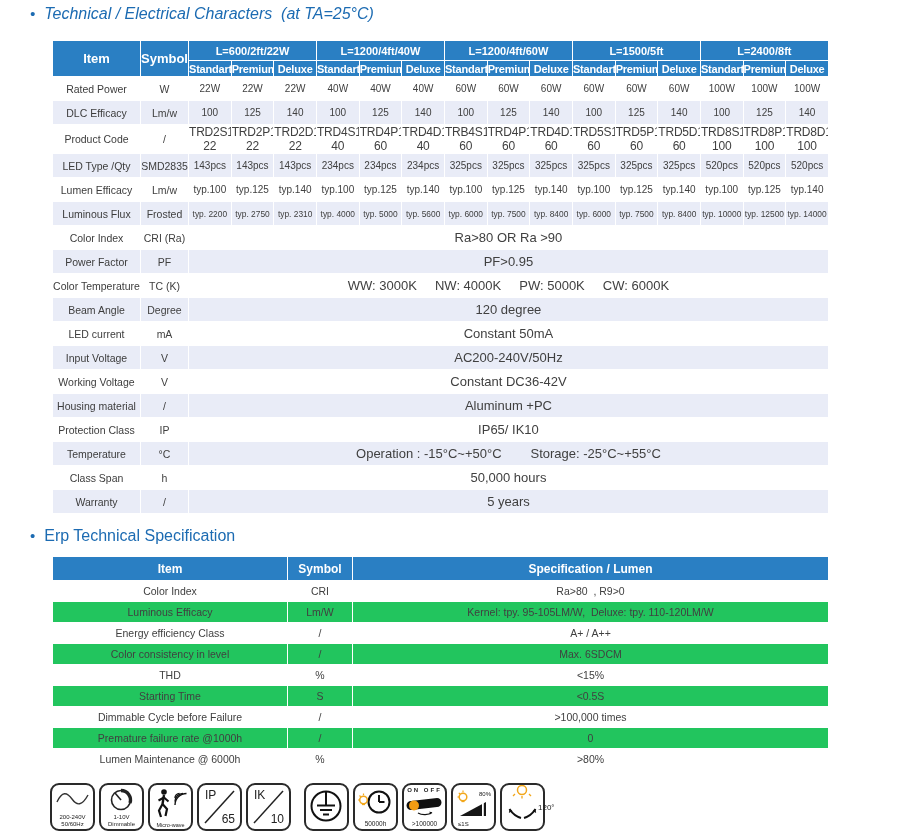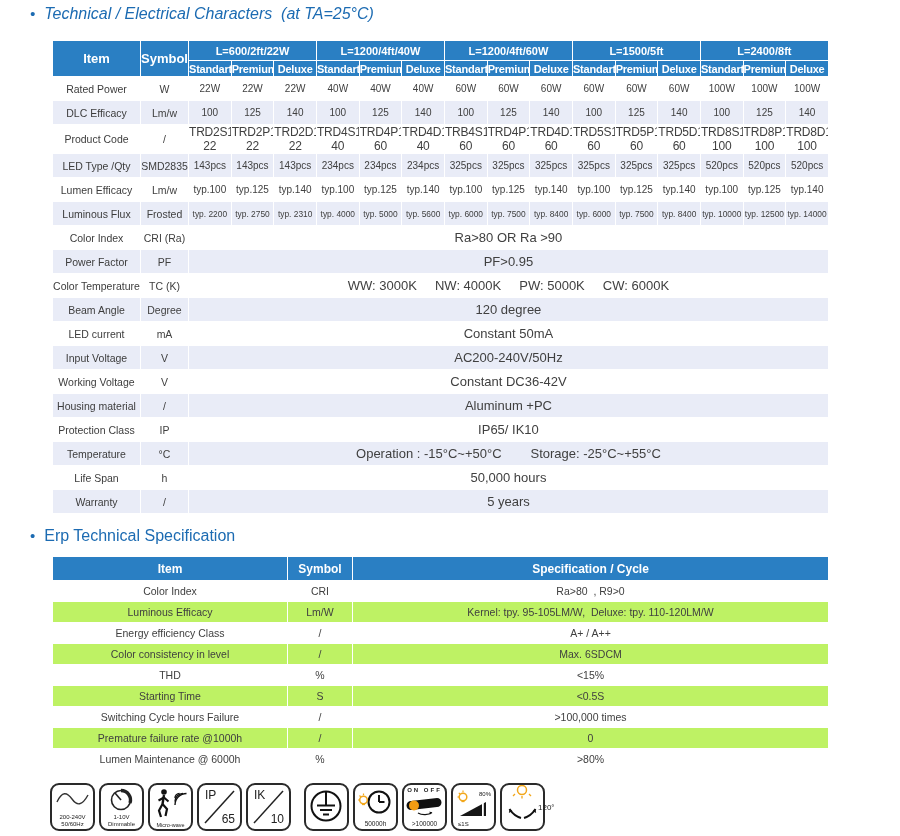--- a/index.html
+++ b/index.html
@@ -23,21 +23,21 @@
   td.c-item{font-size:10.5px;color:#3c3c3c;}
   td.c-sym{font-size:10.5px;}
   td.c-val{font-size:10px;}
   tr.xs td.c-val{font-size:12px;letter-spacing:-0.2px;}
   tr.sm td.c-val{font-size:8.4px;}
   td.c-merged{font-size:13px;white-space:pre;}
 
   #erp-table{position:absolute;left:52px;top:556px;width:776px;}
   #erp-table th{background:#2a7fc3;color:#fff;border:1px solid #fff;font-weight:bold;font-size:12px;height:23px;padding:0;}
   #erp-table td{background:#fff;border:1px solid #fff;text-align:center;vertical-align:middle;height:20px;font-size:10.5px;padding:0;white-space:pre;}
-  #erp-table tr.stripe td{background:#bef264;}
+  #erp-table tr.stripe td{background:#22c55e;}
 
   .icons-row{position:absolute;left:50px;top:783px;display:flex;align-items:flex-start;}
   .icon-box{width:45px;height:48px;border:2px solid #2a2a2a;border-radius:9px;margin-right:4px;
     position:relative;box-sizing:border-box;background:#fff;flex:0 0 auto;}
   .icon-box.gap{margin-left:9px;}
   .icon-box svg{position:absolute;left:0;top:0;}
   .ic-lines{position:absolute;bottom:2px;left:0;right:0;text-align:center;font-size:6px;line-height:6.5px;color:#222;}
   .mw-label{position:absolute;bottom:1px;left:0;right:0;text-align:center;font-size:5.5px;color:#222;}
   .ip-top{position:absolute;top:3px;left:6px;font-size:12px;color:#222;}
   .ip-bot{position:absolute;bottom:3px;right:5px;font-size:12px;color:#222;margin-top:12px;}
@@ -245,21 +245,21 @@
         <td class="c-item">Protection Class</td>
         <td class="c-sym">IP</td>
         <td class="c-merged" colspan="15">IP65/ IK10</td>
       </tr>
       <tr class="stripe">
         <td class="c-item">Temperature</td>
         <td class="c-sym">°C</td>
         <td class="c-merged" colspan="15">Operation : -15°C~+50°C        Storage: -25°C~+55°C</td>
       </tr>
       <tr>
-        <td class="c-item">Life Span</td>
+        <td class="c-item">Class Span</td>
         <td class="c-sym">h</td>
         <td class="c-merged" colspan="15">50,000 hours</td>
       </tr>
       <tr class="stripe">
         <td class="c-item">Warranty</td>
         <td class="c-sym">/</td>
         <td class="c-merged" colspan="15">5 years</td>
       </tr>
     </tbody>
 </table>
@@ -269,21 +269,21 @@
 <table id="erp-table">
   <colgroup>
     <col style="width:235px">
       <col style="width:65px">
       <col style="width:476px">
   </colgroup>
   <thead>
     <tr id="erp-head-row">
         <th>Item</th>
         <th>Symbol</th>
-        <th>Specification  / Cycle</th>
+        <th>Specification  / Lumen</th>
       </tr>
   </thead>
   <tbody id="erp-body">
       <tr>
         <td>Color Index</td>
         <td>CRI</td>
         <td>Ra&gt;80  , R9&gt;0</td>
       </tr>
       <tr class="stripe">
         <td>Luminous Efficacy</td>
@@ -304,21 +304,21 @@
         <td>THD</td>
         <td>%</td>
         <td>&lt;15%</td>
       </tr>
       <tr class="stripe">
         <td>Starting Time</td>
         <td>S</td>
         <td>&lt;0.5S</td>
       </tr>
       <tr>
-        <td>Switching Cycle hours Failure</td>
+        <td>Dimmable Cycle before Failure</td>
         <td>/</td>
         <td>&gt;100,000 times</td>
       </tr>
       <tr class="stripe">
         <td>Premature failure rate @1000h</td>
         <td>/</td>
         <td>0</td>
       </tr>
       <tr>
         <td>Lumen Maintenance @ 6000h</td>

